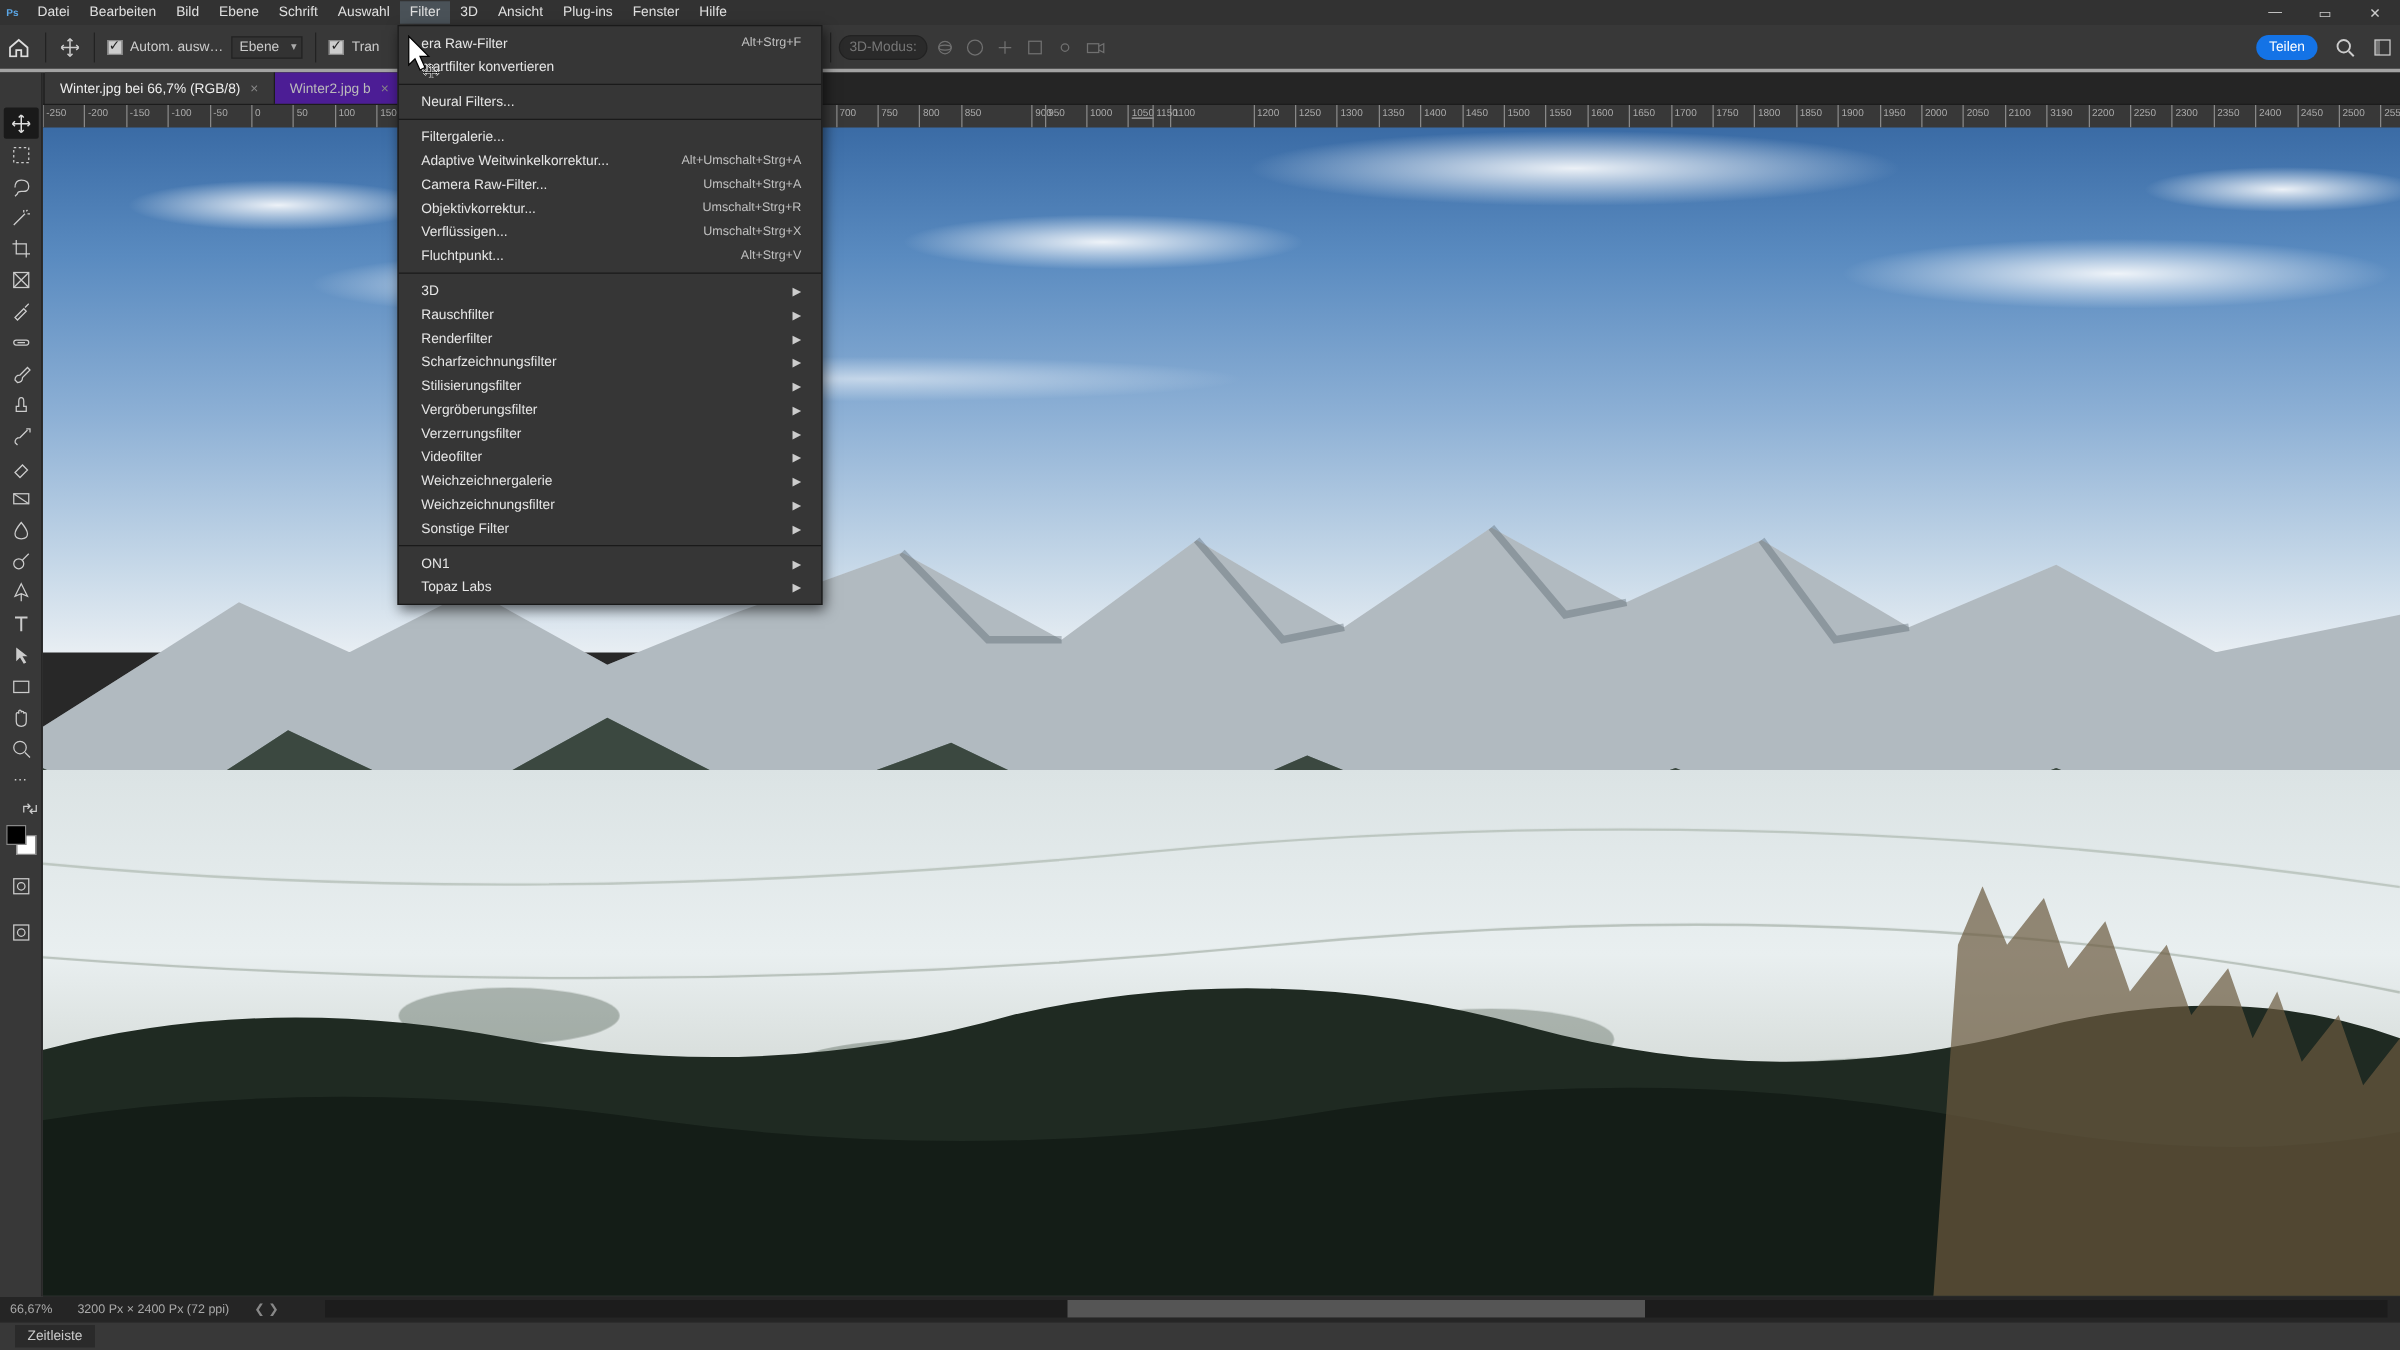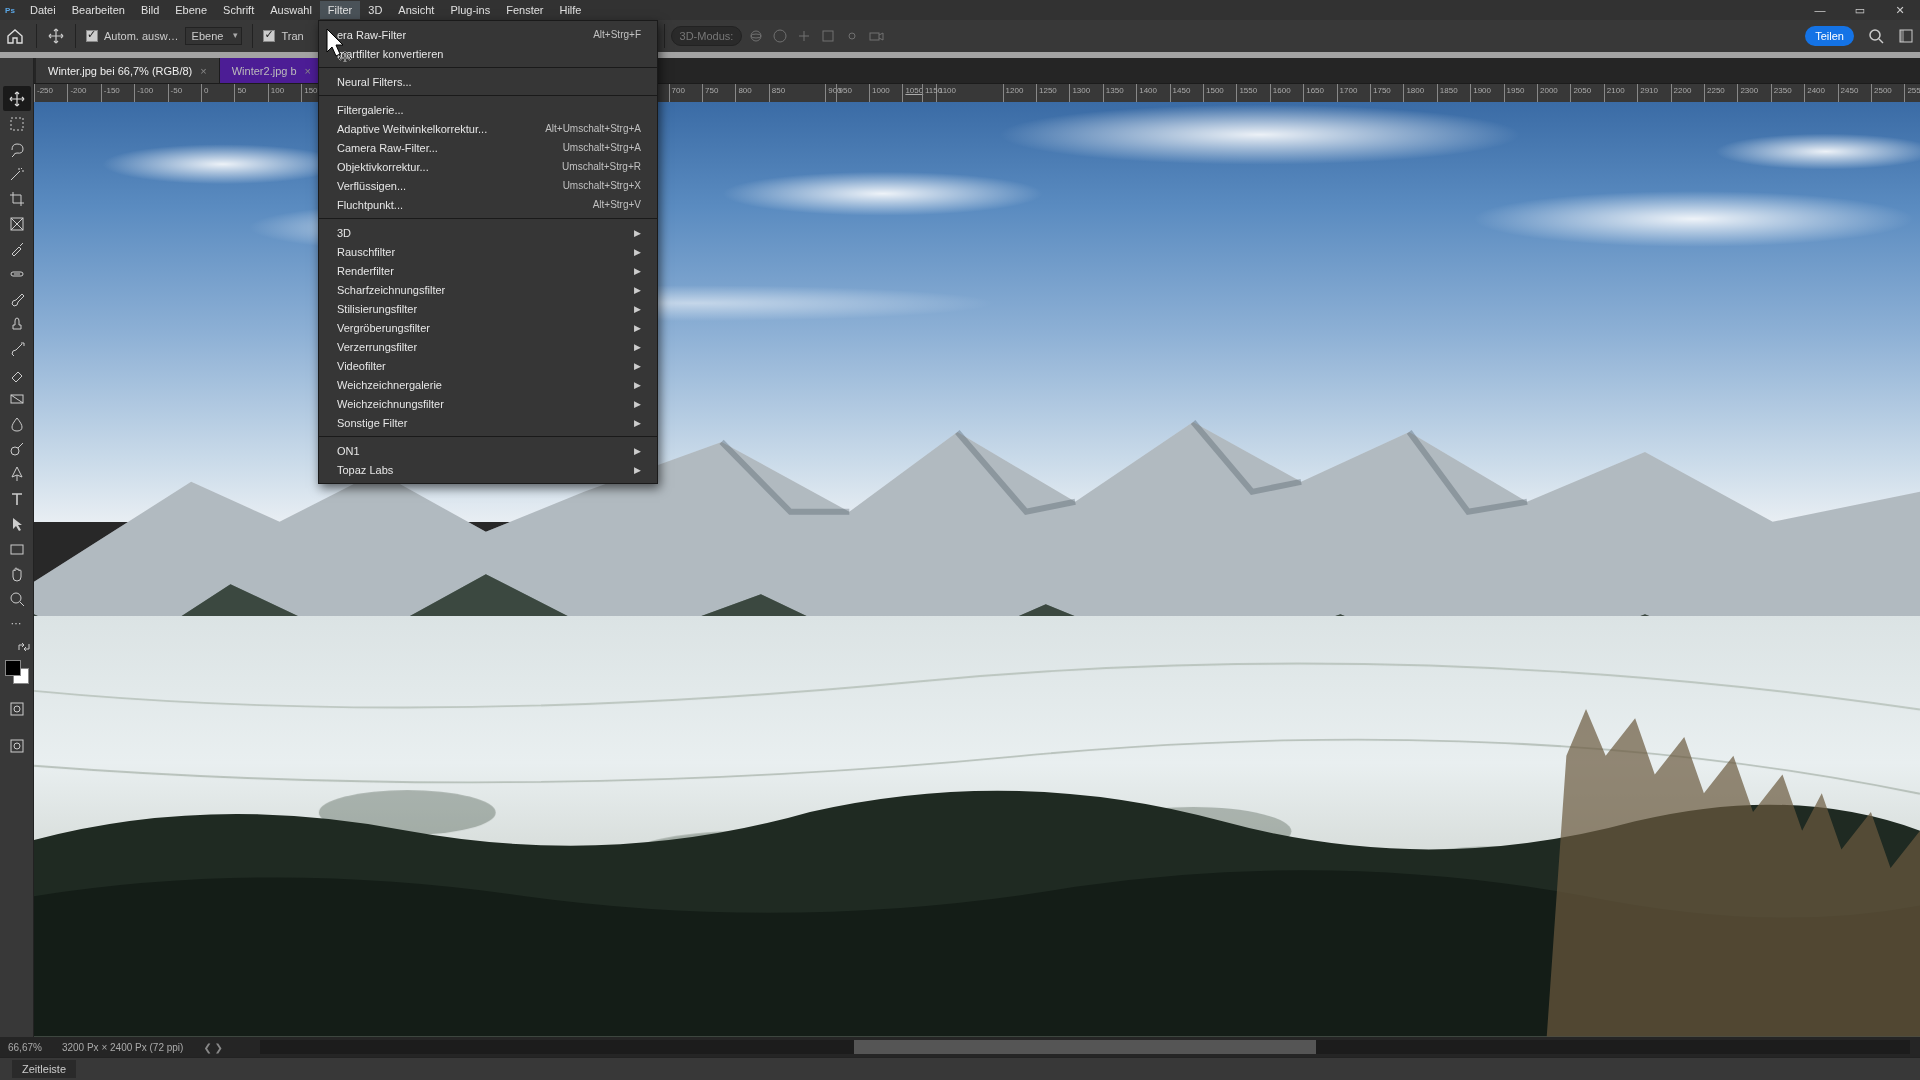--- a/index.html
+++ b/index.html
@@ -8,21 +8,21 @@
 
 .titlebar { height: 20px; background: #323232; display: flex; align-items: center; position: relative; }
 .titlebar .ps-logo { width: 20px; height: 20px; display: flex; align-items: center; justify-content: center; font-size: 8px; font-weight: bold; color: #5ba7e6; }
 .menubar { display: flex; gap: 0; padding-left: 2px; }
 .menubar .menu-item { padding: 3px 8px; color: #e0e0e0; cursor: default; position: relative; }
 .menubar .menu-item.active { background: #4a5258; }
 .win-controls { position: absolute; right: 0; top: 0; display: flex; }
 .win-controls span { width: 40px; height: 20px; display: flex; align-items: center; justify-content: center; color: #ccc; }
 
 
-.optionsbar { height: 38px; background: #383838; border-bottom: 6px solid #a3a3a3; display: flex; align-items: center; padding: 0 4px; gap: 10px; position: relative; }
+.optionsbar { height: 38px; background: #383838; border-bottom: 3px solid #a3a3a3; display: flex; align-items: center; padding: 0 4px; gap: 10px; position: relative; }
 .home-icon { width: 22px; height: 22px; display: flex; align-items: center; justify-content: center; }
 .opt-group { display: flex; align-items: center; gap: 6px; color: #ccc; }
 .opt-sep { width: 1px; height: 24px; background: #222; }
 .opt-check { width: 12px; height: 12px; border: 1px solid #888; background: #ccc; display: inline-block; position: relative; }
 .opt-check.checked::after { content: '✓'; position: absolute; top: -3px; left: 0; color: #222; font-size: 11px; }
 .layer-select { background: #333; border: 1px solid #222; color: #ccc; padding: 2px 18px 2px 6px; position: relative; }
 .layer-select::after { content: '▾'; position: absolute; right: 4px; top: 2px; font-size: 9px; color: #aaa; }
 .mode-label { background: #2a2a2a; border: 1px solid #222; padding: 3px 8px; color: #777; border-radius: 10px; }
 .opt-iconset { display: flex; gap: 8px; }
 .opt-iconset i { width: 16px; height: 16px; display: block; opacity: .7; }
@@ -381,21 +381,21 @@
       <div class="tick" style="left: 1269.2px;">1650</div>
       <div class="tick" style="left: 1302.6px;">1700</div>
       <div class="tick" style="left: 1336px;">1750</div>
       <div class="tick" style="left: 1369.4px;">1800</div>
       <div class="tick" style="left: 1402.8px;">1850</div>
       <div class="tick" style="left: 1436.2px;">1900</div>
       <div class="tick" style="left: 1469.6px;">1950</div>
       <div class="tick" style="left: 1503px;">2000</div>
       <div class="tick" style="left: 1536.4px;">2050</div>
       <div class="tick" style="left: 1569.8px;">2100</div>
-      <div class="tick" style="left: 1603.2px;">2910</div>
+      <div class="tick" style="left: 1603.2px;">3190</div>
       <div class="tick" style="left: 1636.6px;">2200</div>
       <div class="tick" style="left: 1670px;">2250</div>
       <div class="tick" style="left: 1703.4px;">2300</div>
       <div class="tick" style="left: 1736.8px;">2350</div>
       <div class="tick" style="left: 1770.2px;">2400</div>
       <div class="tick" style="left: 1803.6px;">2450</div>
       <div class="tick" style="left: 1837px;">2500</div>
       <div class="tick" style="left: 1870.4px;">2550</div>
     </div>
   </div>

